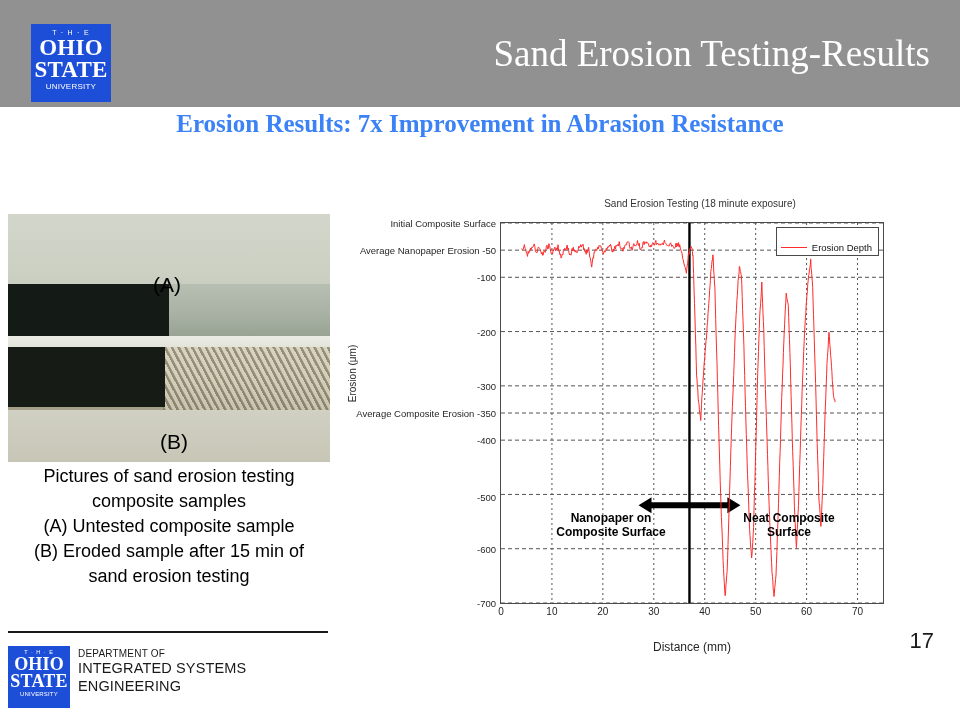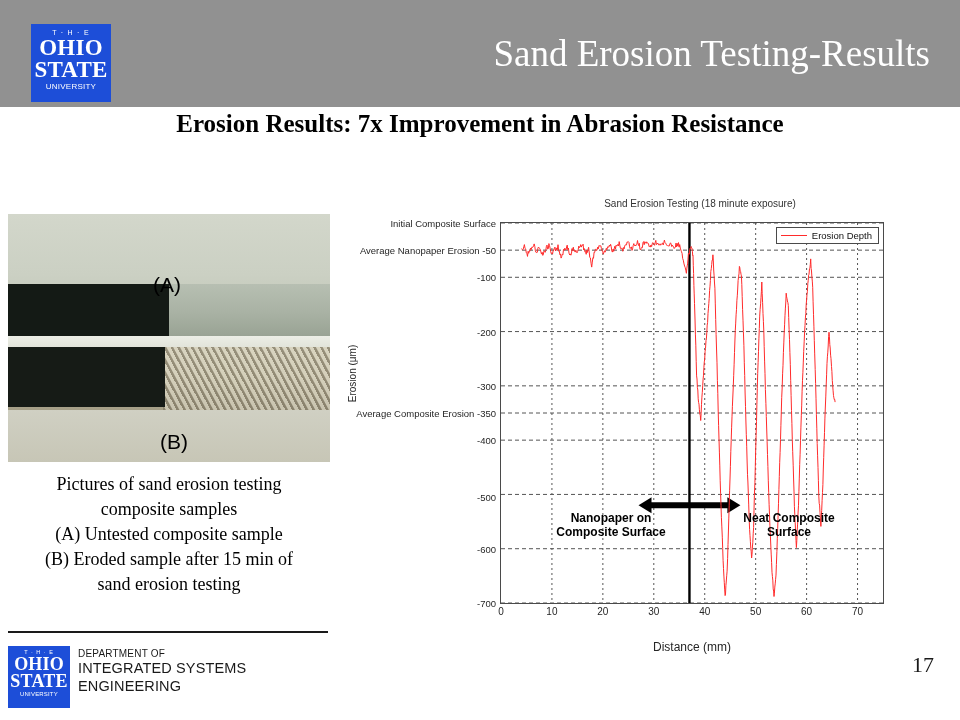--- a/index.html
+++ b/index.html
@@ -66,21 +66,21 @@
   #header-logo .l-the   { font-size: 7px; }
   #header-logo .l-ohio  { font-size: 23px; margin-top: 1px; }
   #header-logo .l-state { font-size: 23px; }
   #header-logo .l-univ  { font-size: 8px; margin-top: 2px; }
 
   
   #subtitle {
     position: absolute; left: 0; top: 110px;
     width: 960px;
     text-align: center;
-    color: #000000;
+    color: #3b82f6;
     font-family: "Liberation Serif", serif;
     font-weight: bold;
     font-size: 25px;
   }
 
   
   #photo {
     position: absolute; left: 8px; top: 214px;
     width: 322px; height: 248px;
     background: #c9cec1;
@@ -132,24 +132,23 @@
   }
   #photo #label-a { left: 145px; top: 61px; width: 40px; }
   #photo #label-b { left: 152px; top: 218px; }
 
   
   #photo-caption {
     position: absolute; left: 0px; top: 464px;
     width: 338px;
     text-align: center;
     color: #000000;
-    font-family: Liberation Serif, serif;
+    font-family: Liberation Sans, sans-serif;
     font-size: 18px;
     line-height: 25px;
-    margin-top: 8px;
   }
 
   
   #chart {
     position: absolute; left: 330px; top: 196px;
     width: 620px; height: 430px;
   }
   #chart-title {
     position: absolute; left: 160px; top: 2px; width: 420px;
     text-align: center;
@@ -196,21 +195,21 @@
   #xlabel {
     position: absolute; left: 170px; top: 444px; width: 384px;
     text-align: center;
     font-size: 12px; color: #262626;
   }
 
   #legend {
     position: absolute; right: 4px; top: 4px;
     border: 1px solid #4a4a4a;
     background: #ffffff;
-    padding: 2px 6px 2px 4px;
+    padding: 14px 6px 2px 4px;
     display: flex; align-items: center; gap: 5px;
     font-size: 9.5px; color: #111111;
     z-index: 6;
   }
   #legend .swatch {
     display: inline-block; width: 26px; height: 0;
     border-top: 1.6px solid #ff2b2b;
   }
 
   .annot {
@@ -243,23 +242,23 @@
 
   #footer-dept {
     position: absolute; left: 78px; top: 648px;
     color: #1a1a1a;
   }
   #footer-dept .d1 { font-size: 10px; letter-spacing: 0.02em; }
   #footer-dept .d2 { font-size: 14.5px; letter-spacing: 0.01em; line-height: 18px; }
   #footer-dept .d3 { font-size: 14.5px; letter-spacing: 0.01em; line-height: 18px; }
 
   #page-number {
-    position: absolute; right: 26px; top: 652px;
+    position: absolute; right: 26px; top: 628px;
     font-size: 22px; color: #1a1a1a;
-    font-family: Liberation Serif, serif;
+    font-family: Liberation Sans, sans-serif;
   }
 </style>
 </head>
 <body>
 
 <div id="slide">
 
   <div id="header-band"></div>
 
   <div id="header-logo" class="osu-logo">

